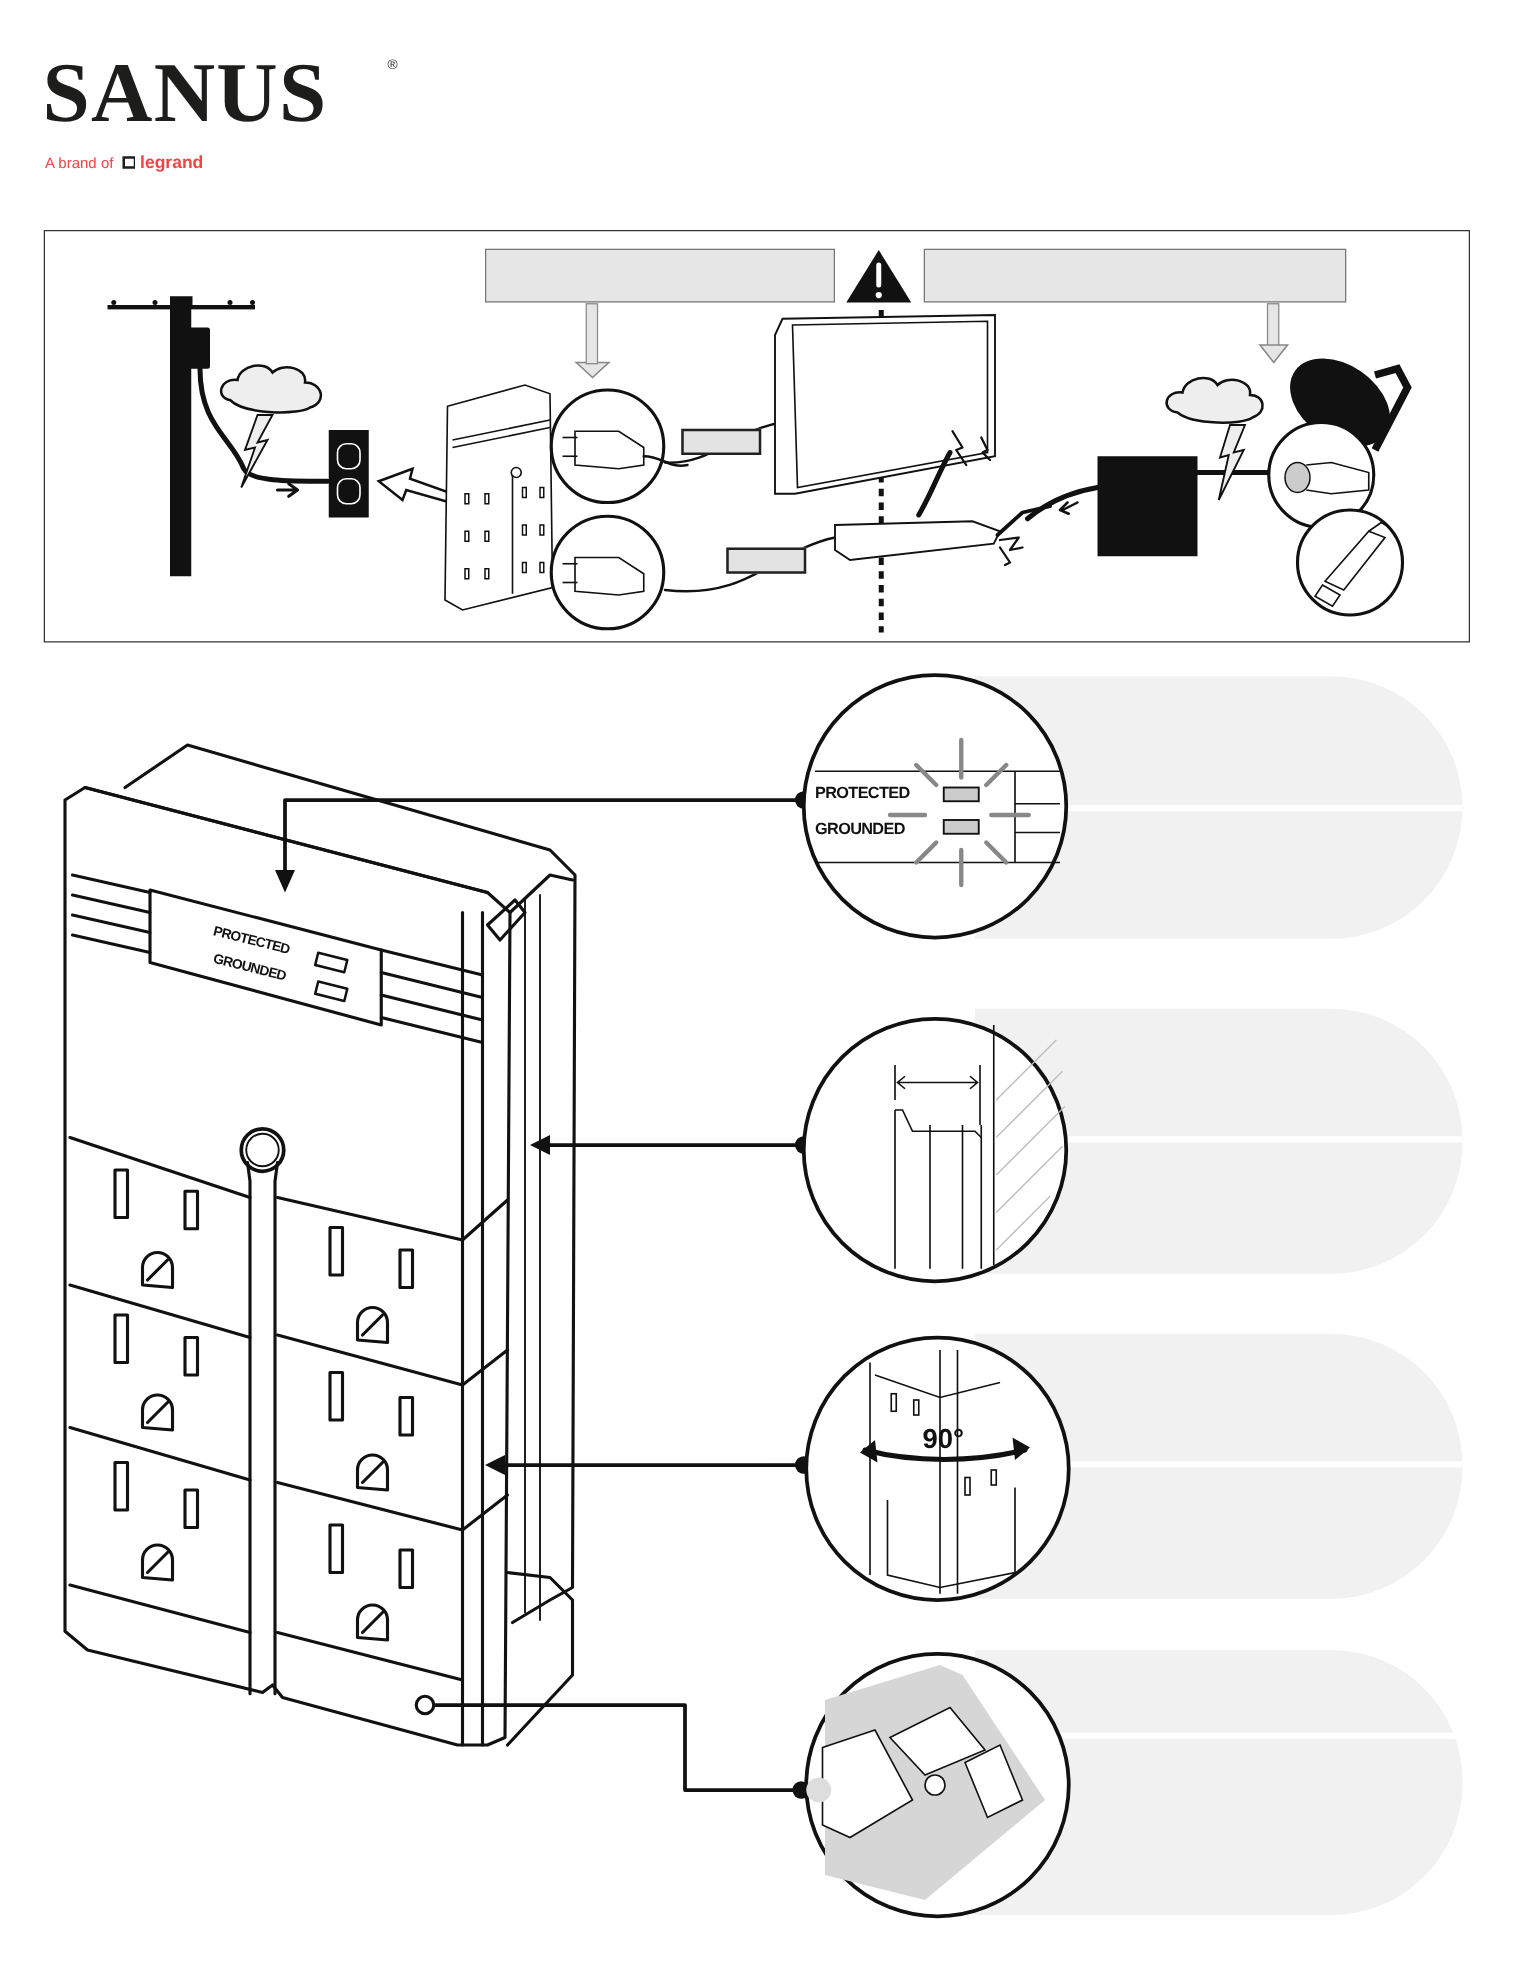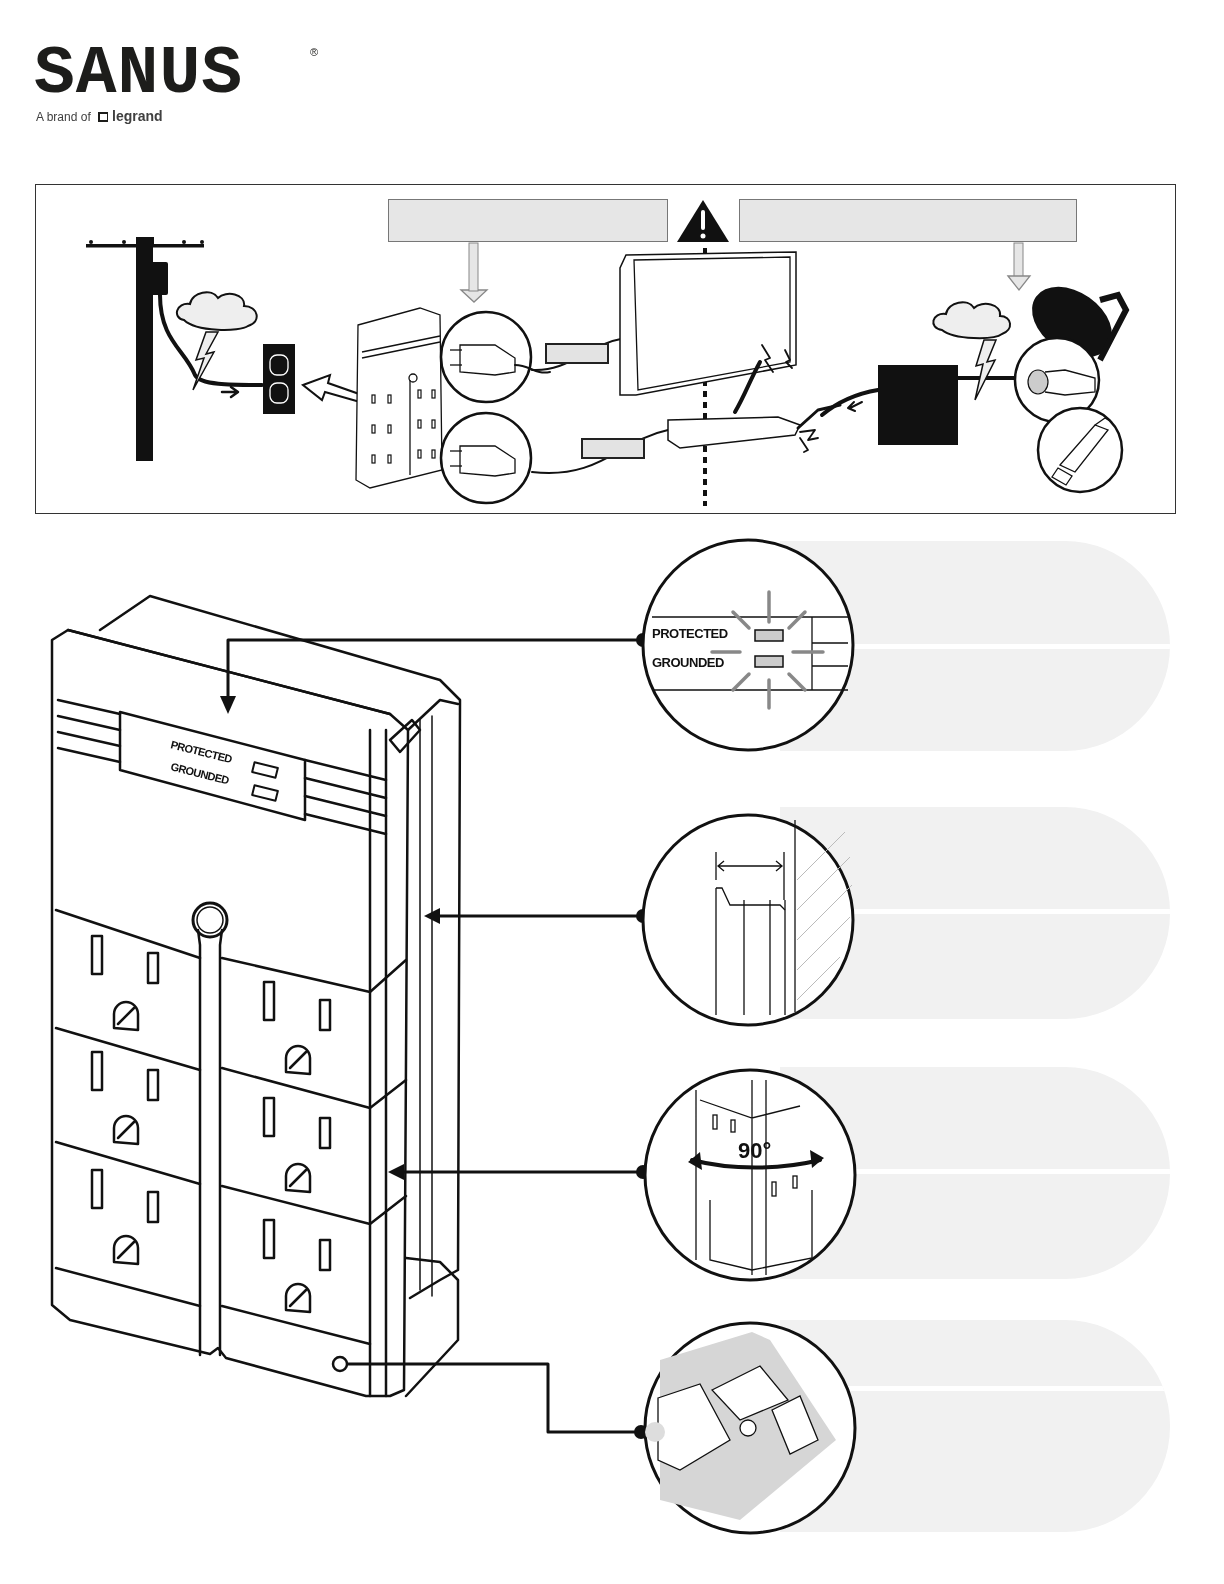--- a/index.html
+++ b/index.html
@@ -1,20 +1,20 @@
 <!DOCTYPE html>
 <html><head>
 <meta charset="utf-8">
 <style>
   html, body { margin:0; padding:0; background:#ffffff; }
   body { width:1224px; height:1584px; position:relative; overflow:hidden; font-family:"Liberation Sans", sans-serif; color:#1a1a1a; }
   .logo { position:absolute; left:34px; top:40px; }
-  .logo-word { font-family:Liberation Mono, monospace; font-weight:700; font-size:68px; letter-spacing:1px; line-height:1; color:#1d1d1b; }
+  .logo-word { font-family:Liberation Serif, serif; font-weight:700; font-size:68px; letter-spacing:1px; line-height:1; color:#1d1d1b; }
   .logo-reg { position:absolute; left:276px; top:6px; font-size:11px; color:#1d1d1b; }
-  .logo-sub { position:absolute; left:2px; top:68px; font-size:12px; white-space:nowrap; color:#404040; }
+  .logo-sub { position:absolute; left:2px; top:81px; font-size:12px; white-space:nowrap; color:#ef4444; }
   .logo-sub .lg { font-weight:700; font-size:14px; margin-left:4px; }
   .lg-mark { display:inline-block; width:10px; height:10px; border:2.5px solid #1d1d1b; border-right-width:1px; margin-left:4px; vertical-align:-1px; box-sizing:border-box; }
   .frame { position:absolute; left:35px; top:184px; width:1141px; height:330px; border:1.5px solid #333; box-sizing:border-box; }
   .label-box { position:absolute; top:199px; height:43px; background:#e6e6e6; border:1px solid #777; box-sizing:border-box; font-size:13px; color:#333; display:flex; align-items:center; justify-content:center; }
   .tag-box { position:absolute; background:#e3e3e3; border:2.5px solid #222; box-sizing:border-box; }
   .pill { position:absolute; left:780px; width:390px; background:#f1f1f1; border-radius:0 105px 105px 0; overflow:hidden; }
   .pill .divider { position:absolute; left:0; right:0; height:5px; background:#fff; }
   .pill .txt { position:absolute; left:80px; right:40px; font-size:13px; color:#333; }
   svg { position:absolute; overflow:visible; }
   .ink { stroke:#111; fill:none; stroke-width:2.5; stroke-linejoin:round; stroke-linecap:round; }

